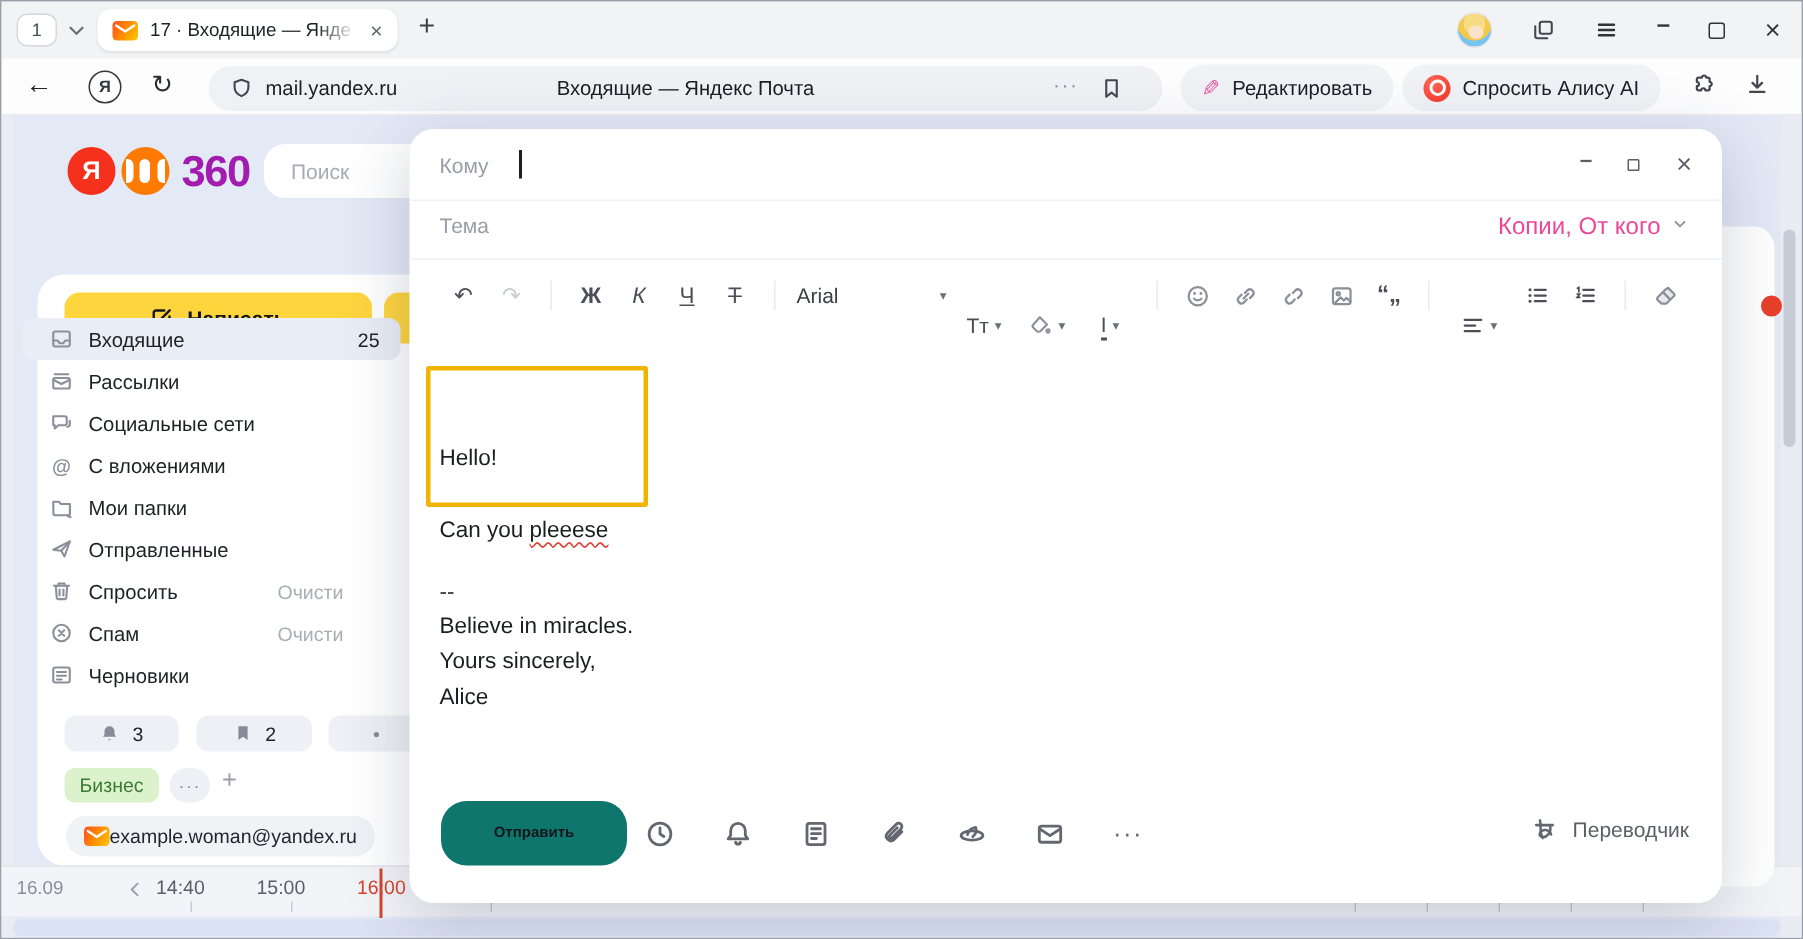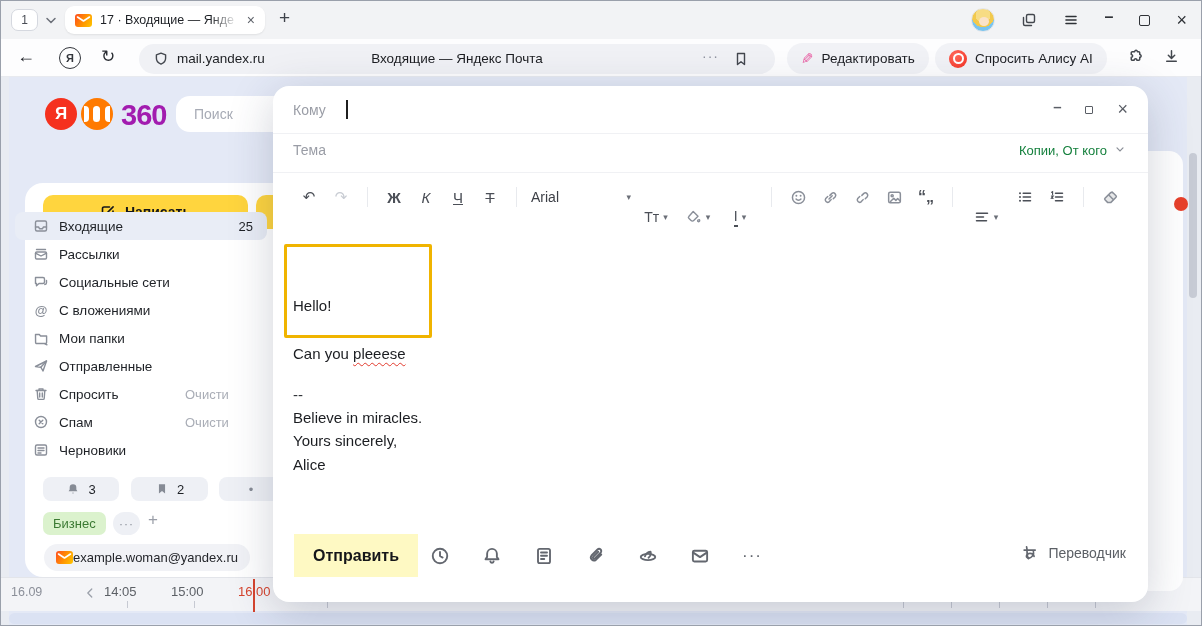--- a/index.html
+++ b/index.html
@@ -98,35 +98,35 @@
   
   .compose{position:absolute;left:272px;top:85px;width:875px;height:516px;background:#fff;border-radius:16px;
            box-shadow:0 10px 45px rgba(40,50,80,.22);}
   .c-label{position:absolute;font-size:14px;color:#9a9da6;}
   .c-caret{position:absolute;left:73px;top:14px;width:1.5px;height:19px;background:#1f1f1f;}
   .c-ctrl{position:absolute;right:20px;top:13px;display:flex;align-items:center;gap:24px;color:#5a5e66;}
   .c-min{font-size:15px;font-weight:700;transform:translateY(-3px);}
   .c-max{width:8px;height:8px;border:1.5px solid #5a5e66;border-radius:1px;}
   .c-close{font-size:18px;}
   .c-div{position:absolute;left:0;width:100%;height:1px;background:#f0f1f4;}
-  .cc{position:absolute;right:22px;top:57px;display:flex;align-items:flex-start;gap:7px;font-size:13px;color:#15803d;}
+  .cc{position:absolute;right:22px;top:57px;display:flex;align-items:flex-start;gap:7px;font-size:16px;color:#ec4899;}
   .fmt{position:absolute;left:20px;top:92px;height:38px;display:flex;align-items:center;color:#4b4f57;}
   .fmt .sep{width:1px;height:20px;background:#e8eaee;margin:0 10px;}
   .fbtn{width:32px;display:flex;align-items:center;justify-content:center;font-size:15px;}
   .fbtn.dis{color:#c8ccd3;}
   .b{font-weight:700;} .i{font-style:italic;} .u{text-decoration:underline;} .s{text-decoration:line-through;}
   .fontbox{width:108px;display:flex;align-items:center;justify-content:space-between;font-size:14px;color:#3c3f46;padding:0 4px;}
   .caretg{font-size:9px;color:#6b6f78;}
   .combo{display:flex;align-items:center;gap:4px;width:42px;justify-content:center;font-size:14px;margin-top:40px;}
   .tcol{position:relative;font-size:14px;padding-bottom:1px;border-bottom:2.5px solid #4b4f57;}
   .annot{position:absolute;left:11px;top:158px;width:148px;height:94px;border:3px solid #f0b400;border-radius:2px;}
   .bodytxt{position:absolute;left:20px;font-size:15px;color:#1b1d21;white-space:nowrap;margin-top:40px;}
   .miss{text-decoration:underline wavy #e23b2e;text-decoration-thickness:1px;text-underline-offset:3px;}
-  .send{position:absolute;left:21px;top:448px;width:124px;height:43px;border-radius:0;background:#fef9c3;
-        display:flex;align-items:center;justify-content:center;font-size:16px;font-weight:700;color:#15161a;}
+  .send{position:absolute;left:21px;top:448px;width:124px;height:43px;border-radius:17px;background:#0f766e;
+        display:flex;align-items:center;justify-content:center;font-size:10px;font-weight:700;color:#15161a;}
   .c-icons{position:absolute;left:157px;top:448px;height:43px;display:flex;align-items:center;gap:32px;color:#60646c;}
   .cic{stroke:#63676f;fill:none;stroke-width:1.5;stroke-linecap:round;stroke-linejoin:round;}
   .cmore{font-size:17px;letter-spacing:1px;color:#63676f;}
   .translator{position:absolute;right:22px;top:458px;display:flex;align-items:center;gap:9px;font-size:14px;color:#5c6066;}
 </style>
 </head>
 <body>
 
 <div class="win">
 
@@ -339,21 +339,21 @@
         </svg>
     </span>
     <span>example.woman@yandex.ru</span>
   </div>
 
   <div class="timeline">
     <span class="tl-date">16.09</span>
     <svg class="tl-chev" width="14" height="14" viewBox="0 0 16 16">
         <path d="M10 3.5L5.5 8l4.5 4.5" stroke="#9ba0aa" fill="none" stroke-width="1.5" stroke-linecap="round" stroke-linejoin="round"></path>
       </svg>
-    <span class="tl-time" style="left:103px;">14:05</span>
+    <span class="tl-time" style="left:103px;">14:40</span>
     <span class="tl-time" style="left:170px;">15:00</span>
     <span class="tl-time tl-red" style="left:237px;">16:00</span>
     <span class="tl-time" style="left:303px;">17:00</span>
     <div class="tl-line"></div>
     <div class="tick" style="left:126px;"></div>
       <div class="tick" style="left:193px;"></div>
     <div class="tick" style="left:326px;"></div>
       <div class="tick" style="left:902px;"></div>
     <div class="tick" style="left:950px;"></div>
       <div class="tick" style="left:998px;"></div>

